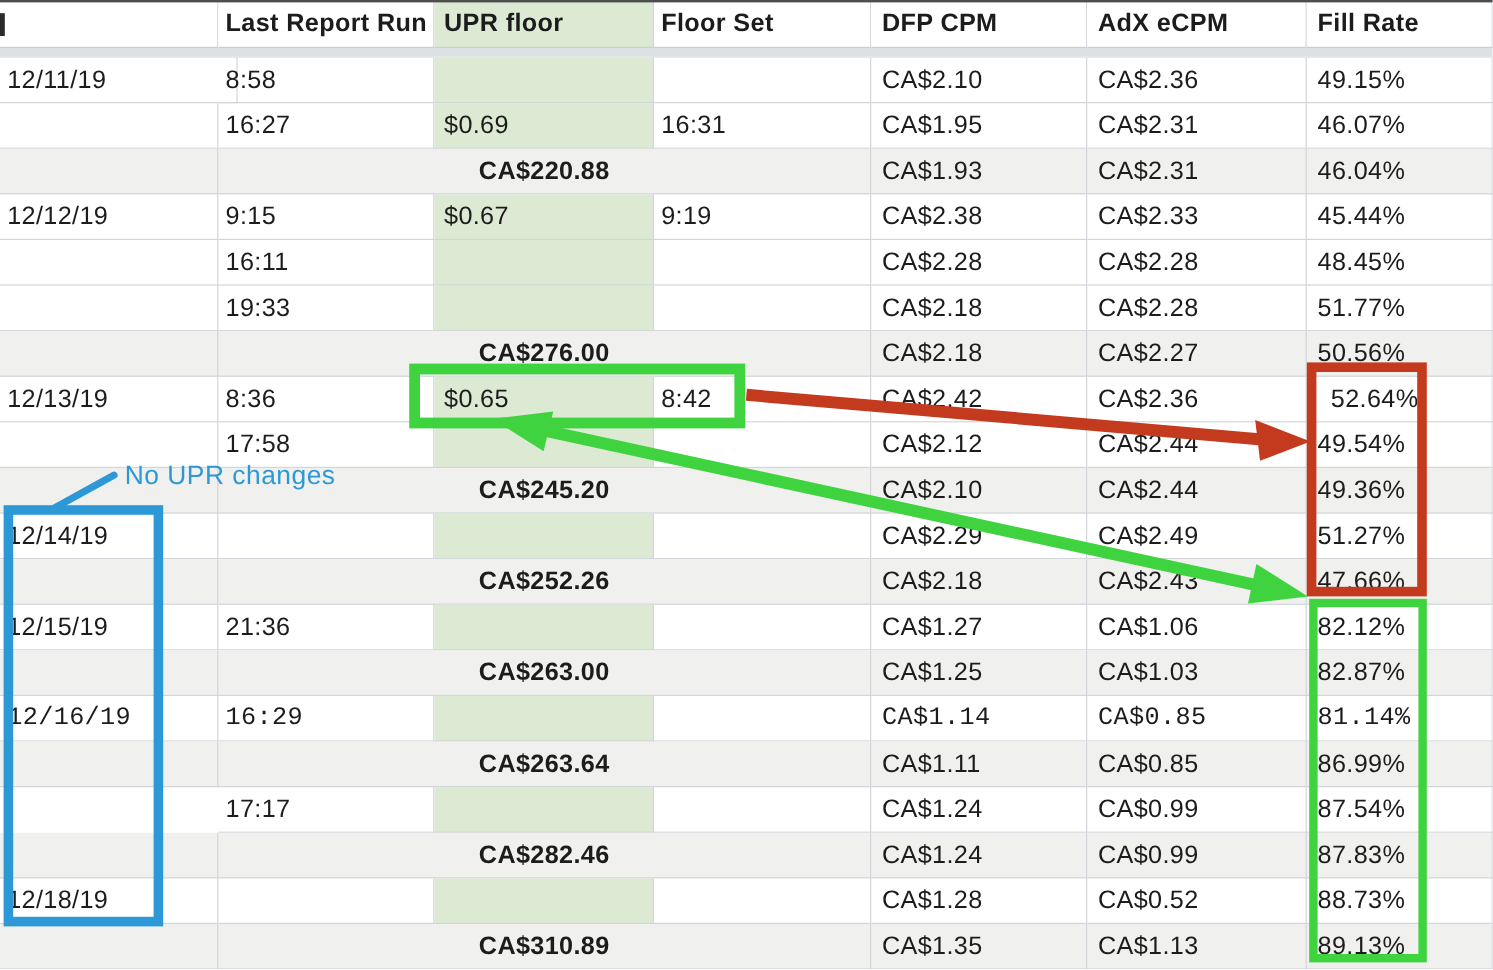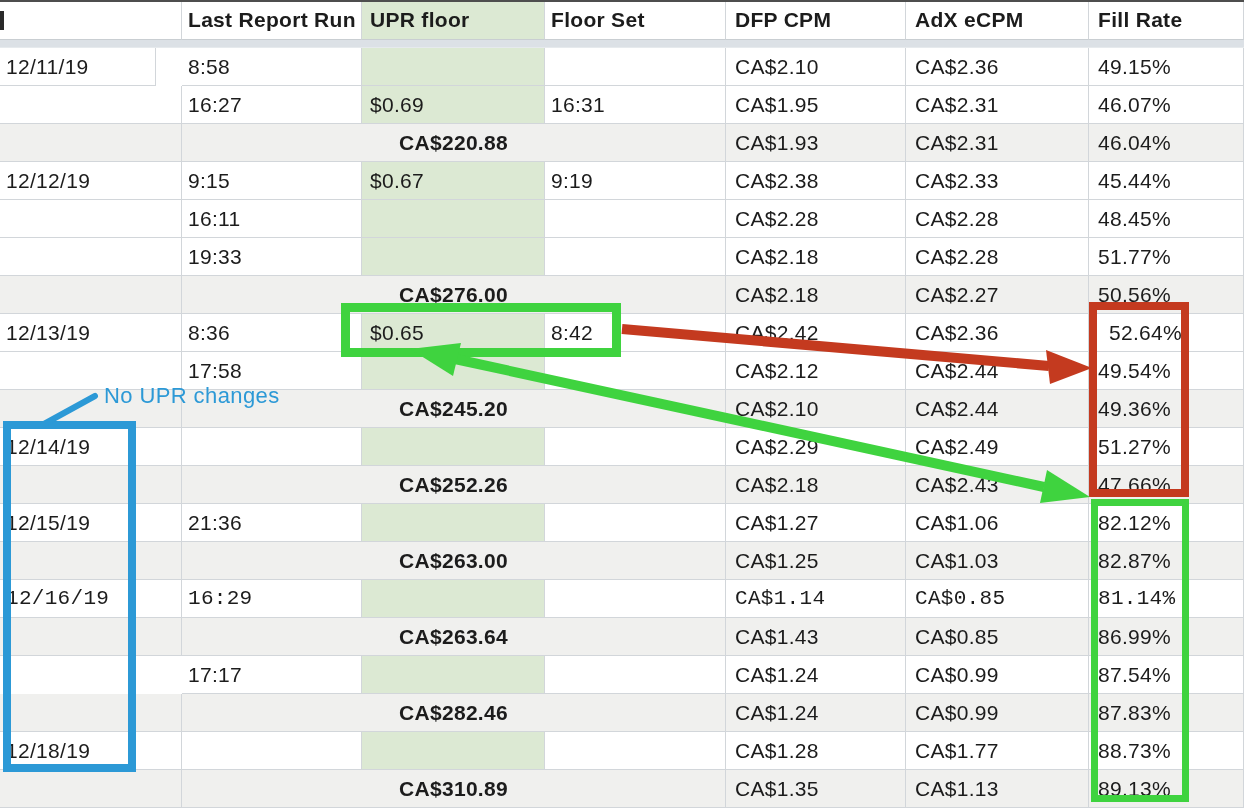--- a/index.html
+++ b/index.html
@@ -59,21 +59,21 @@
       <div class="hdr" style="left: 182px; width: 180px; padding-left: 6px;">Last Report Run</div>
       <div class="hdr green" style="left: 362px; width: 183px; padding-left: 8px;">UPR floor</div>
       <div class="hdr" style="left: 545px; width: 181px; padding-left: 6px;">Floor Set</div>
       <div class="hdr" style="left: 726px; width: 180px; padding-left: 9px;">DFP CPM</div>
       <div class="hdr" style="left: 906px; width: 183px; padding-left: 9px;">AdX eCPM</div>
       <div class="hdr" style="left: 1089px; width: 155px; padding-left: 9px;">Fill Rate</div>
     </div>
   <div class="strip"></div>
   <div id="rows">
       <div class="row" style="top: 48px; height: 38px;">
-        <div class="cell" style="left: 0px; width: 156px; padding-left: 6px;">12/11/19</div>
+        <div class="cell" style="left: 0px; width: 198px; padding-left: 6px;">12/11/19</div>
         <div class="cell" style="left: 182px; width: 180px; padding-left: 6px;">8:58</div>
         <div class="cell green" style="left: 362px; width: 183px; padding-left: 8px;"></div>
         <div class="cell" style="left: 545px; width: 181px; padding-left: 6px;"></div>
         <div class="cell" style="left: 726px; width: 180px; padding-left: 9px;">CA$2.10</div>
         <div class="cell" style="left: 906px; width: 183px; padding-left: 9px;">CA$2.36</div>
         <div class="cell" style="left: 1089px; width: 155px; padding-left: 9px;">49.15%</div>
       </div>
       <div class="row" style="top: 86px; height: 38px;">
         <div class="cell" style="left: 0px; width: 182px; padding-left: 6px;"></div>
         <div class="cell" style="left: 182px; width: 180px; padding-left: 6px;">16:27</div>
@@ -186,21 +186,21 @@
         <div class="cell" style="left: 182px; width: 180px; padding-left: 6px;">16:29</div>
         <div class="cell green" style="left: 362px; width: 183px; padding-left: 8px;"></div>
         <div class="cell" style="left: 545px; width: 181px; padding-left: 6px;"></div>
         <div class="cell" style="left: 726px; width: 180px; padding-left: 9px;">CA$1.14</div>
         <div class="cell" style="left: 906px; width: 183px; padding-left: 9px;">CA$0.85</div>
         <div class="cell" style="left: 1089px; width: 155px; padding-left: 9px;">81.14%</div>
       </div>
       <div class="row total" style="top: 618px; height: 38px;">
         <div class="cell" style="left: 0px; width: 182px; padding-left: 6px;"></div>
         <div class="cell merged" style="left: 182px; width: 544px;">CA$263.64</div>
-        <div class="cell" style="left: 726px; width: 180px; padding-left: 9px;">CA$1.43</div>
+        <div class="cell" style="left: 726px; width: 180px; padding-left: 9px;">CA$1.11</div>
         <div class="cell" style="left: 906px; width: 183px; padding-left: 9px;">CA$0.85</div>
         <div class="cell" style="left: 1089px; width: 155px; padding-left: 9px;">86.99%</div>
       </div>
       <div class="row" style="top: 656px; height: 38px;">
         <div class="cell" style="left: 182px; width: 180px; padding-left: 6px;">17:17</div>
         <div class="cell green" style="left: 362px; width: 183px; padding-left: 8px;"></div>
         <div class="cell" style="left: 545px; width: 181px; padding-left: 6px;"></div>
         <div class="cell" style="left: 726px; width: 180px; padding-left: 9px;">CA$1.24</div>
         <div class="cell" style="left: 906px; width: 183px; padding-left: 9px;">CA$0.99</div>
         <div class="cell" style="left: 1089px; width: 155px; padding-left: 9px;">87.54%</div>
@@ -211,21 +211,21 @@
         <div class="cell" style="left: 726px; width: 180px; padding-left: 9px;">CA$1.24</div>
         <div class="cell" style="left: 906px; width: 183px; padding-left: 9px;">CA$0.99</div>
         <div class="cell" style="left: 1089px; width: 155px; padding-left: 9px;">87.83%</div>
       </div>
       <div class="row" style="top: 732px; height: 38px;">
         <div class="cell" style="left: 0px; width: 182px; padding-left: 6px;">12/18/19</div>
         <div class="cell" style="left: 182px; width: 180px; padding-left: 6px;"></div>
         <div class="cell green" style="left: 362px; width: 183px; padding-left: 8px;"></div>
         <div class="cell" style="left: 545px; width: 181px; padding-left: 6px;"></div>
         <div class="cell" style="left: 726px; width: 180px; padding-left: 9px;">CA$1.28</div>
-        <div class="cell" style="left: 906px; width: 183px; padding-left: 9px;">CA$1.77</div>
+        <div class="cell" style="left: 906px; width: 183px; padding-left: 9px;">CA$0.52</div>
         <div class="cell" style="left: 1089px; width: 155px; padding-left: 9px;">88.73%</div>
       </div>
       <div class="row total" style="top: 770px; height: 38px;">
         <div class="cell" style="left: 0px; width: 182px; padding-left: 6px;"></div>
         <div class="cell merged" style="left: 182px; width: 544px;">CA$310.89</div>
         <div class="cell" style="left: 726px; width: 180px; padding-left: 9px;">CA$1.35</div>
         <div class="cell" style="left: 906px; width: 183px; padding-left: 9px;">CA$1.13</div>
         <div class="cell" style="left: 1089px; width: 155px; padding-left: 9px;">89.13%</div>
       </div>
     </div>

